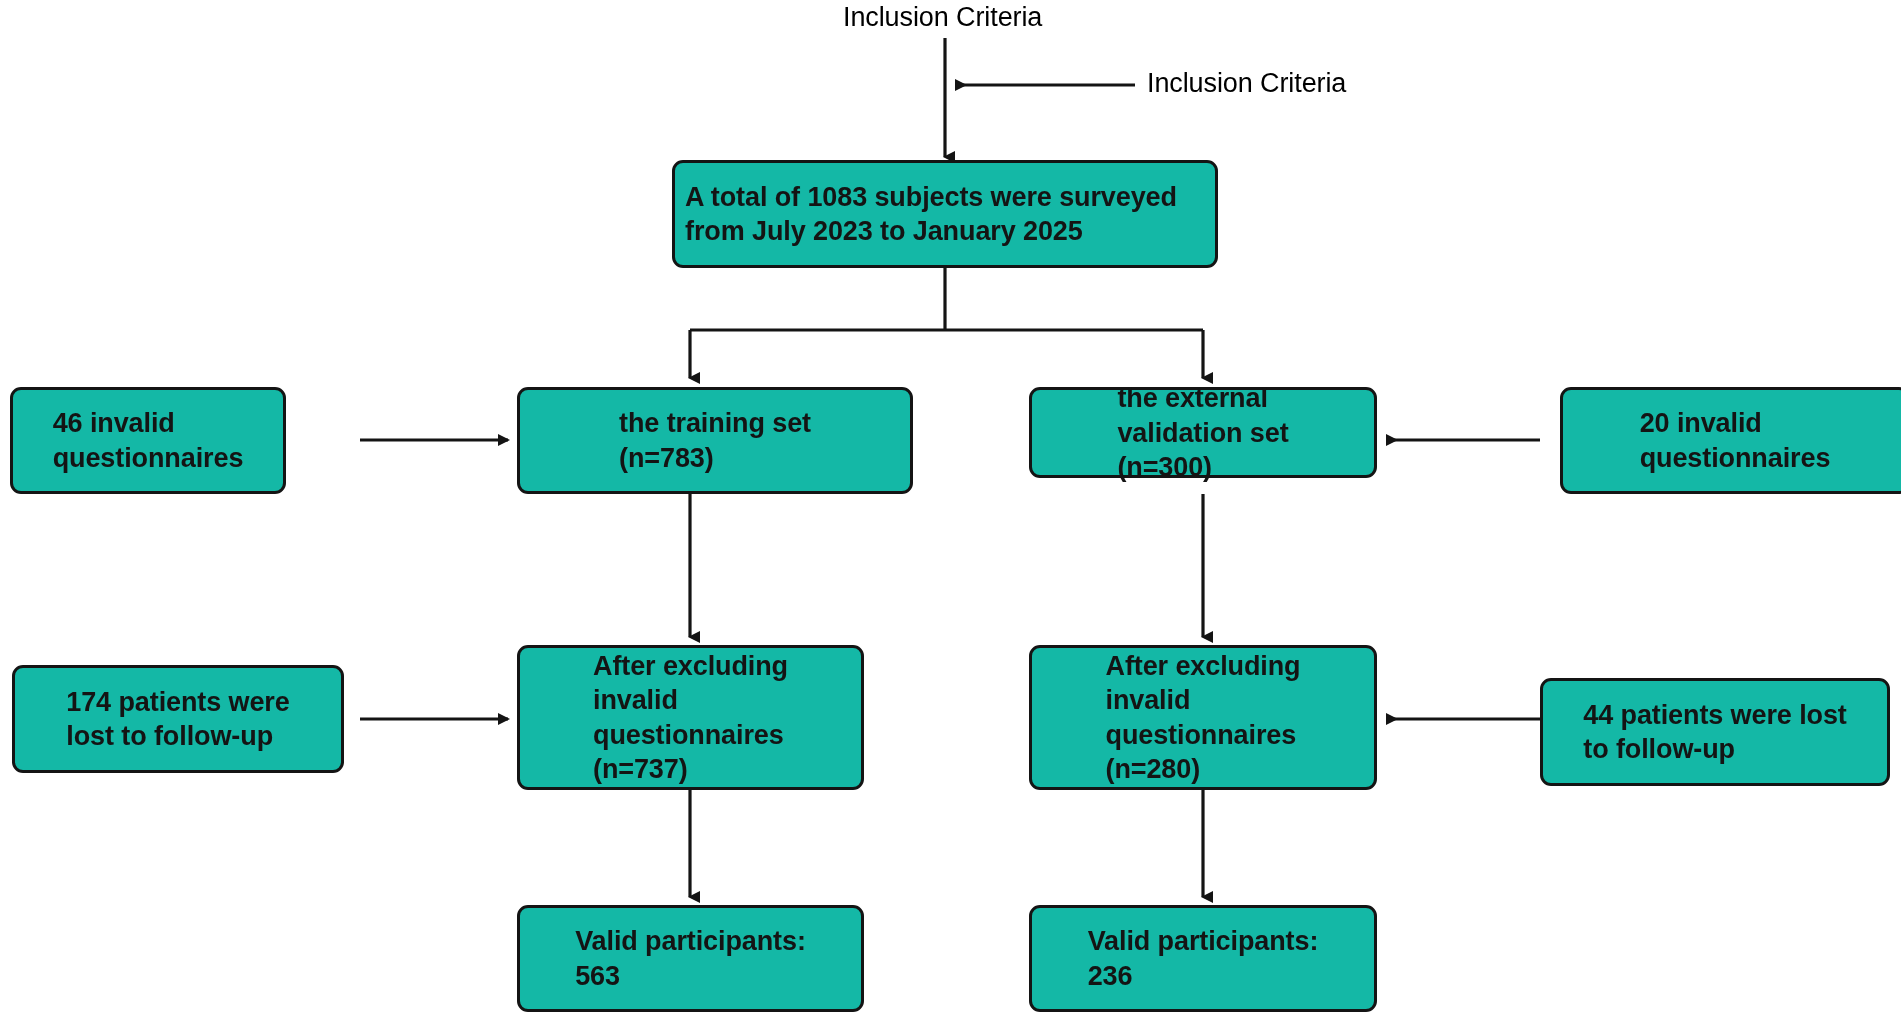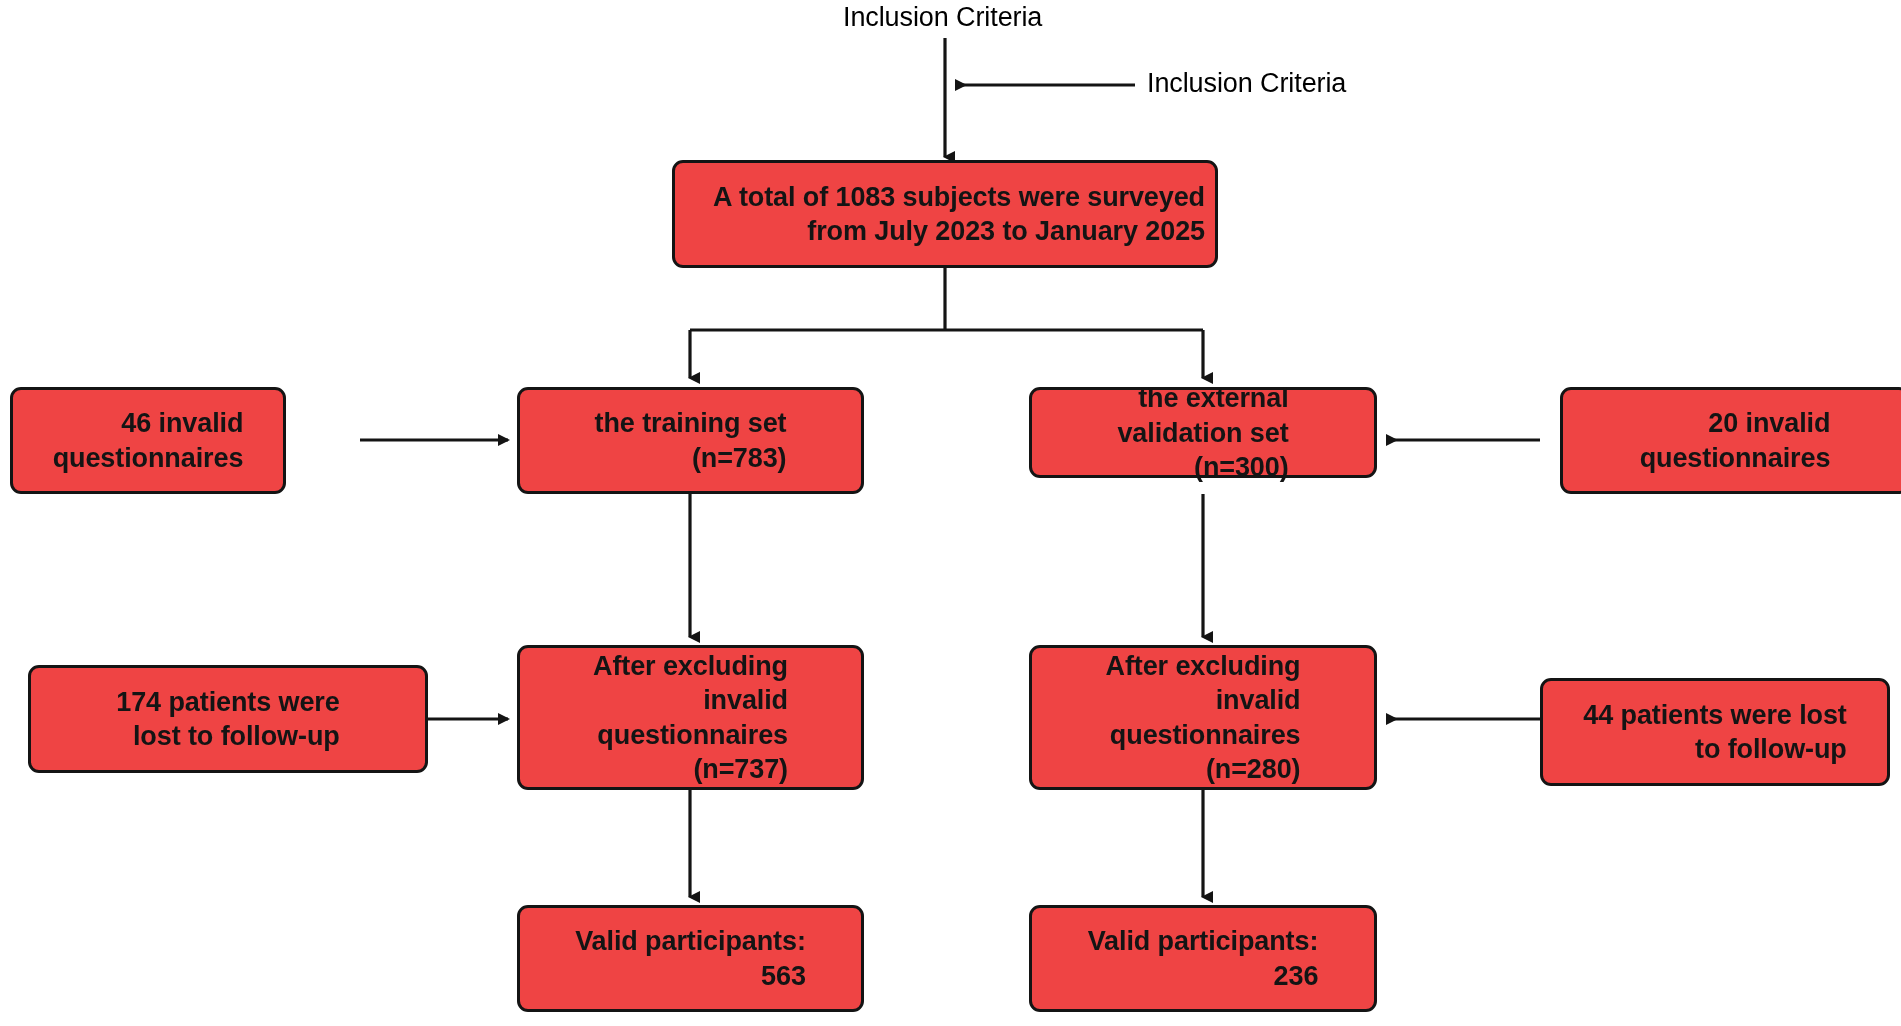--- a/index.html
+++ b/index.html
@@ -25,25 +25,25 @@
     top: 0;
     width: 1901px;
     height: 1026px;
     pointer-events: none;
   }
   .node {
     position: absolute;
     box-sizing: border-box;
     border: 3px solid #141414;
     border-radius: 11px;
-    background: #ef4444;
+    background: #14b8a6;
     display: flex;
     align-items: center;
     justify-content: center;
-    text-align: right;
+    text-align: left;
     font-weight: bold;
     font-size: 27px;
     line-height: 1.26;
     letter-spacing: -0.1px;
     color: #141414;
     padding: 2px 10px;
     white-space: pre-line;
     z-index: 2;
   }
   .plain-label {
@@ -106,31 +106,31 @@
 
   <div class="plain-label" style="left:843px; top:2px;">Inclusion Criteria</div>
 
   <div class="plain-label" style="left:1147px; top:68px;">Inclusion Criteria</div>
 
   <div class="node" style="left:672px; top:160px; width:546px; height:108px;">A total of 1083 subjects were surveyed from July 2023 to January 2025</div>
 
   <div class="node" style="left:10px; top:387px; width:276px; height:107px;">46 invalid
 questionnaires</div>
 
-  <div class="node" style="left:517px; top:387px; width:347px; height:107px;">the training set
+  <div class="node" style="left:517px; top:387px; width:396px; height:107px;">the training set
 (n=783)</div>
 
   <div class="node" style="left:1029px; top:387px; width:348px; height:91px;">the external
 validation set
 (n=300)</div>
 
   <div class="node" style="left:1540px; top:387px; width:350px; height:107px;margin-left:20px;">20 invalid
 questionnaires</div>
 
-  <div class="node" style="left:28px; top:665px; width:400px; height:108px;">174 patients were
+  <div class="node" style="left:12px; top:665px; width:332px; height:108px;">174 patients were
 lost to follow-up</div>
 
   <div class="node" style="left:517px; top:645px; width:347px; height:145px;">After excluding
 invalid
 questionnaires
 (n=737)</div>
 
   <div class="node" style="left:1029px; top:645px; width:348px; height:145px;">After excluding
 invalid
 questionnaires

